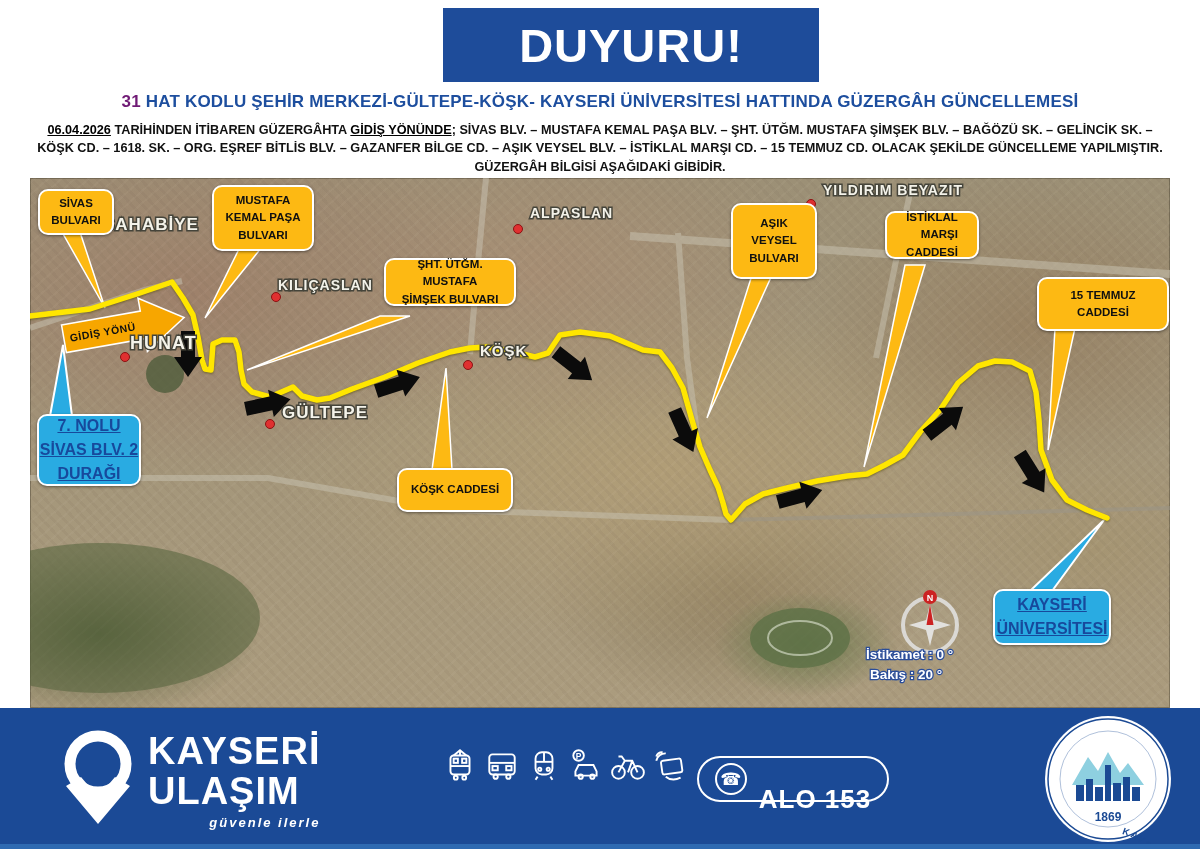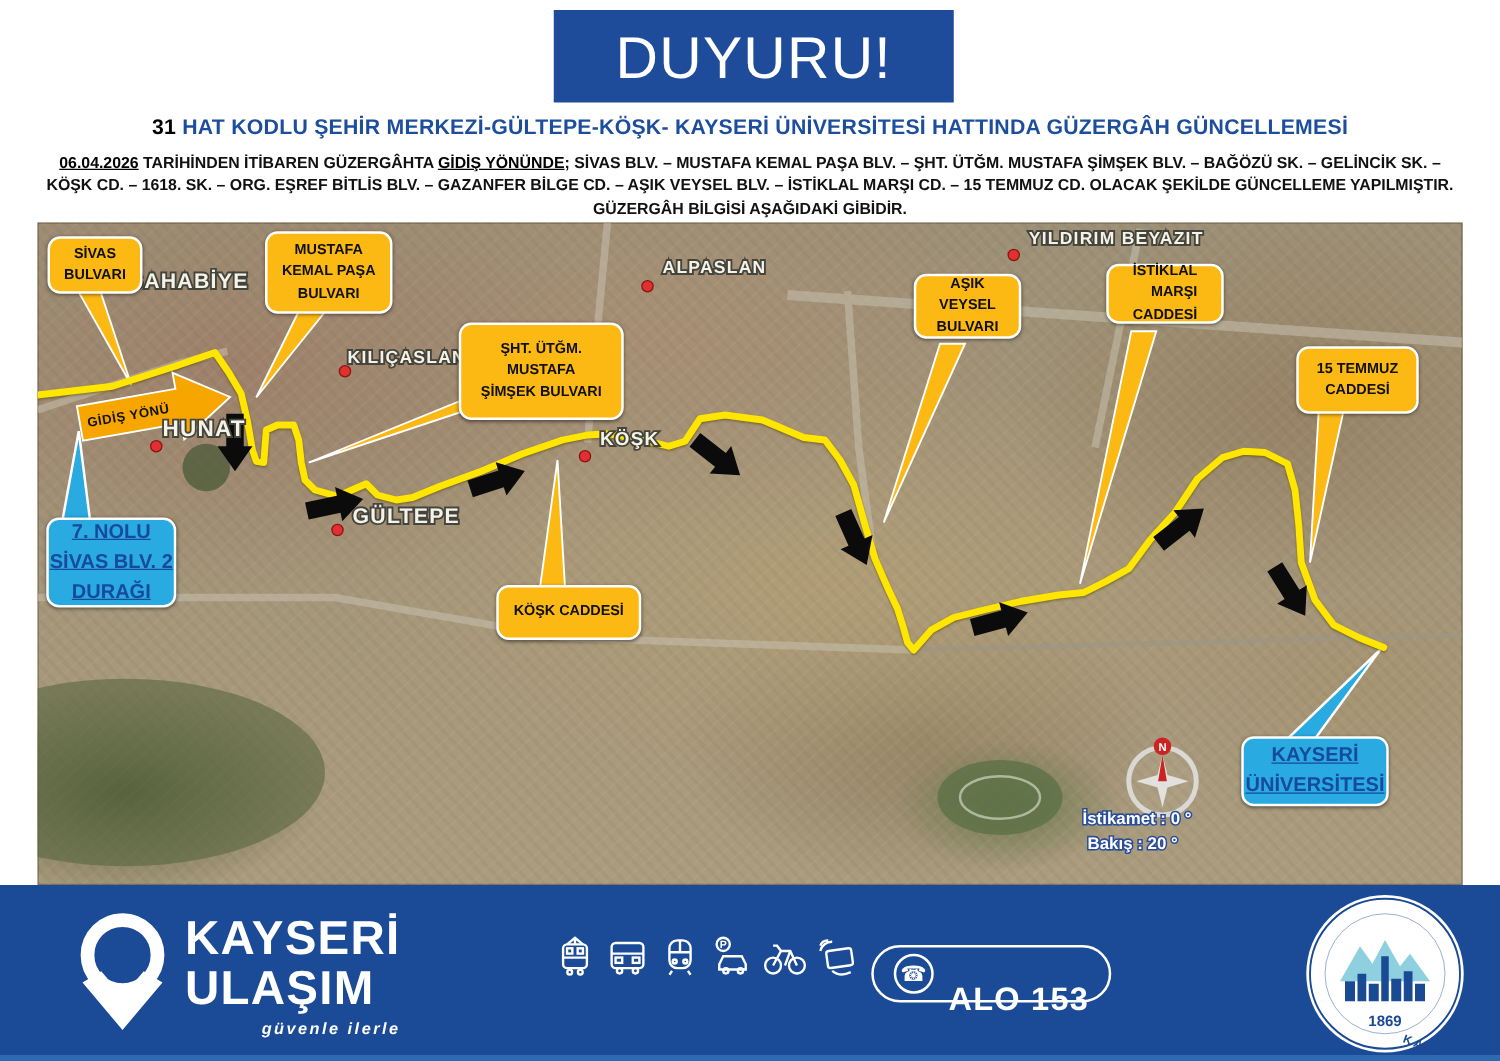--- a/index.html
+++ b/index.html
@@ -1,25 +1,25 @@
 <!DOCTYPE html>
 <html><head>
 <meta charset="utf-8">
 <style>
   * { margin:0; padding:0; box-sizing:border-box; }
   body { background:#888; font-family:"Liberation Sans", sans-serif; }
   .page { position:relative; width:1200px; height:849px; background:#fff; overflow:hidden; margin:0 auto; font-family:"Liberation Sans", sans-serif; }
 
   
-  .banner { position:absolute; left:443px; top:8px; width:320px; height:74px;
+  .banner { position:absolute; left:443px; top:8px; width:376px; height:74px;
     background:#1e4c9a; color:#fff; display:flex; align-items:center; justify-content:center;
-    font-size:47px; font-weight:normal; letter-spacing:1px; }
+    font-size:47px; font-weight:bold; letter-spacing:1px; }
   .headline { position:absolute; left:30px; top:92px; width:1140px; text-align:center;
     font-size:17px; font-weight:bold; color:#1d4e9e; letter-spacing:.2px; }
-  .headline .num { color:#000000; }
+  .headline .num { color:#701a75; }
   .bodytext { position:absolute; left:30px; top:121px; width:1140px; text-align:center;
     font-size:12.7px; font-weight:bold; color:#111; line-height:1.45; }
   .bodytext .red { color:#000000; text-decoration:underline; }
 
   
   .map { position:absolute; left:30px; top:178px; width:1140px; height:530px; overflow:hidden;
     box-shadow: inset 0 0 0 1px rgba(60,55,40,.4);
     background-color:#a3987c;
     background-image:
       radial-gradient(ellipse 230px 120px at 6% 86%, rgba(84,94,58,.95), rgba(84,94,58,0) 70%),
@@ -181,39 +181,39 @@
 
     <div class="callout" style="left:8px; top:11px; width:76px; height:46px;">
       <span class="lbl">SİVAS
 BULVARI</span>
       </div>
     <div class="callout" style="left:182px; top:7px; width:102px; height:66px;">
       <span class="lbl">MUSTAFA
 KEMAL PAŞA
 BULVARI</span>
       </div>
-    <div class="callout" style="left:337px; top:80px; width:132px; height:78px;">
+    <div class="callout" style="left:354px; top:80px; width:132px; height:48px;">
       <span class="lbl">ŞHT. ÜTĞM.
 MUSTAFA
 ŞİMŞEK BULVARI</span>
       </div>
     <div class="callout" style="left:367px; top:290px; width:116px; height:44px;">
       <span class="lbl">KÖŞK CADDESİ</span>
       </div>
-    <div class="callout" style="left:701px; top:41px; width:86px; height:52px;align-items:center;">
+    <div class="callout" style="left:701px; top:25px; width:86px; height:76px;align-items:center;">
       <span class="lbl">AŞIK
 VEYSEL
 BULVARI</span>
       </div>
     <div class="callout" style="left:855px; top:33px; width:94px; height:48px;text-align:right;">
       <span class="lbl">İSTİKLAL
 MARŞI
 CADDESİ</span>
       </div>
-    <div class="callout" style="left:1007px; top:99px; width:98px; height:54px;">
+    <div class="callout" style="left:1007px; top:99px; width:132px; height:54px;">
       <span class="lbl">15 TEMMUZ
 CADDESİ</span>
       </div>
 
     <div class="callout blue" style="left:7px; top:236px; width:104px; height:72px;">
       <span class="lbl">7. NOLU
 SİVAS BLV. 2
 DURAĞI</span>
       </div>
     <div class="callout blue" style="left:963px; top:411px; width:118px; height:56px;">

